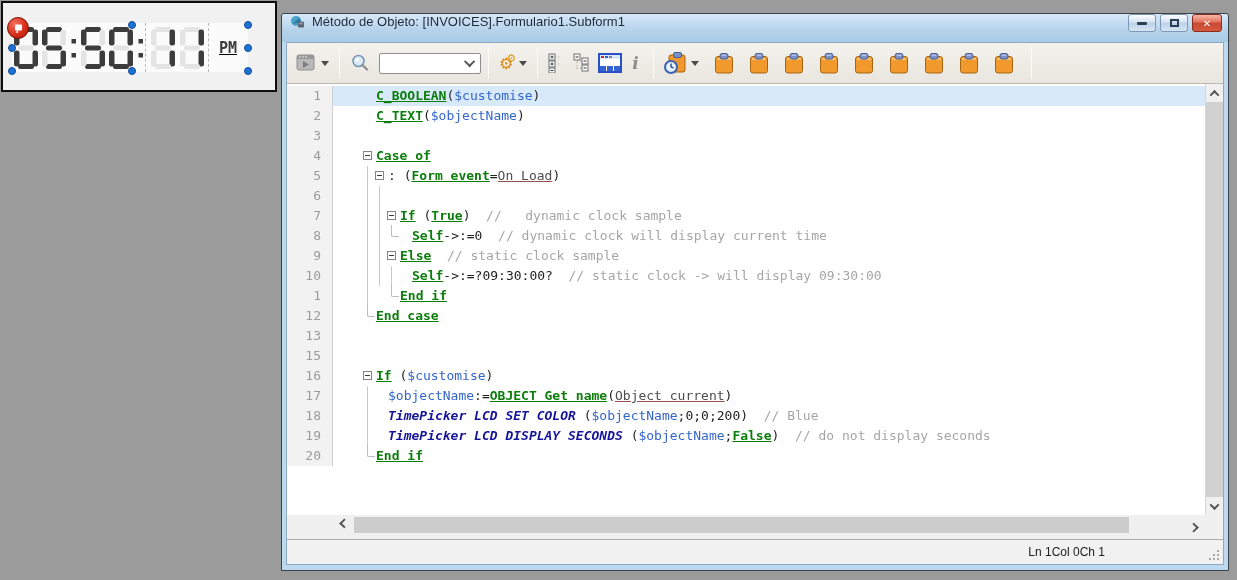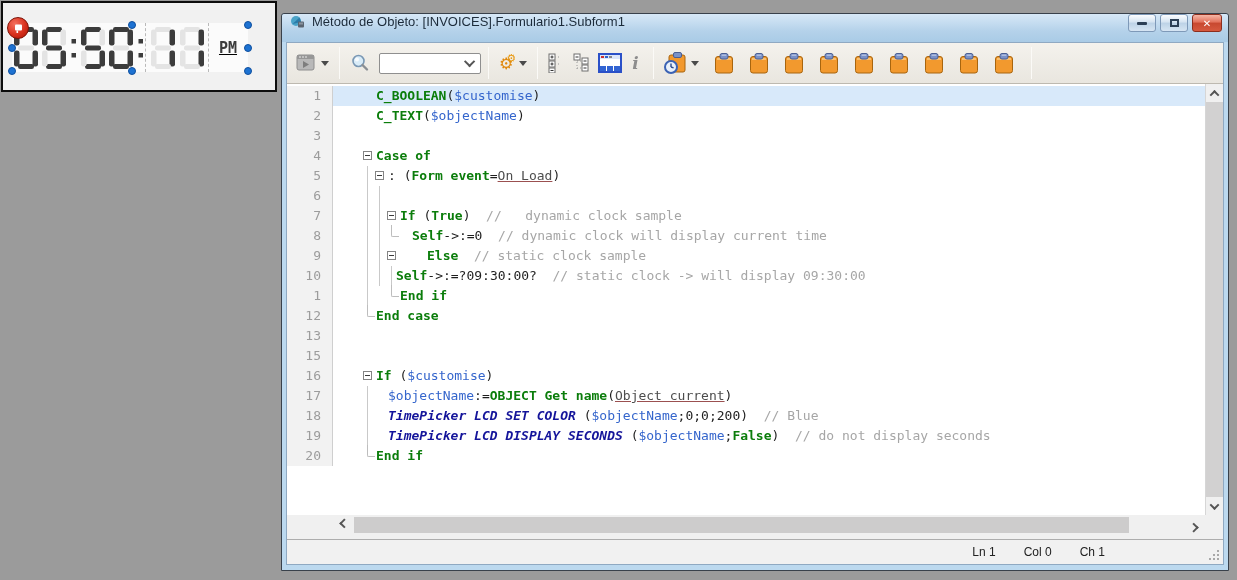--- a/index.html
+++ b/index.html
@@ -63,21 +63,21 @@
   .ln { width:46px; flex:none; background:#f2f2f2; color:#9c9c9c; text-align:right;
     padding-right:11px; border-right:1px solid #cfcfcf; }
   .lcnt { flex:1; position:relative; }
   .lcnt.hl { background:#d8e9fa; }
   .ltext { display:inline-block; }
   .guide { position:absolute; top:0; bottom:0; width:0; border-left:1px solid #c9c9c9; }
   .corner { position:absolute; top:-1px; height:12px; width:8px;
     border-left:1px solid #bdbdbd; border-bottom:1px solid #bdbdbd; border-bottom-left-radius:2px; }
   .fbox { position:absolute; top:5px; width:9px; height:9px; background:#fff; border:1px solid #848484; }
   .fbox::after { content:""; position:absolute; left:1px; right:1px; top:3px; height:1px; background:#3a3a3a; }
-  .t-kw { color:#0b7d0b; font-weight:bold; }
+  .t-kw { color:#0b7d0b; font-weight:bold;text-decoration:underline; }
   .t-var { color:#3465cc; }
   .t-plugin { color:#14149a; font-weight:bold; font-style:italic; }
   .t-const { color:#4d4d4d; text-decoration:underline; text-decoration-color:#9b5050; }
   .t-cm { color:#a6a6a6; }
   .t-tx { color:#1e1e1e; }
 
   
   .vscroll { width:18px; flex:none; background:#f0f0f0; border-left:1px solid #d6d6d6;
     display:flex; flex-direction:column; }
   .varrow { height:18px; flex:none; display:flex; align-items:center; justify-content:center; }
@@ -93,21 +93,21 @@
   .hscroll { height:20px; flex:none; background:#f0f0f0; display:flex; align-items:center; }
   .h-gutterblank { width:47px; flex:none; height:100%; }
   .harrow { width:18px; height:18px; flex:none; display:flex; align-items:center; justify-content:center; }
   .htrack { flex:1; height:16px; position:relative; }
   .hthumb { position:absolute; left:2px; top:0; height:16px; width:93%; background:#cdcccc; }
   .h-end { width:20px; flex:none; height:100%; }
 
   
   .statgap { height:4px; background:#f0f0f0; flex:none; }
   .statusbar { height:25px; flex:none; background:#f1f1f1; border-top:1px solid #adadad;
-    display:flex; align-items:center; justify-content:flex-end; gap:28px;
+    display:flex; align-items:center; justify-content:flex-end; 
     padding-right:118px; font-size:12px; color:#222; position:relative; }
   .grip { position:absolute; right:3px; bottom:3px; }
 </style>
 </head>
 <body>
 
 <div class="clock-panel">
   <div class="lcd">
     <div class="lcd-sec hhmm" id="lcd-hhmm">
         <svg width="26" height="44" viewBox="0 0 26 44">
@@ -409,24 +409,24 @@
      <span class="ln">6</span>
      <span class="lcnt"><span class="guide" style="left:34px"></span><span class="guide" style="left:46px"></span><span class="ltext" style="margin-left:55px"></span></span></div>
           <div class="cl">
      <span class="ln">7</span>
      <span class="lcnt"><span class="guide" style="left:34px"></span><span class="guide" style="left:46px"></span><span class="fbox" style="left:54px"></span><span class="ltext" style="margin-left:67px"><span class="t-kw">If</span><span class="t-tx"> (</span><span class="t-kw">True</span><span class="t-tx">)</span><span class="t-cm">  //   dynamic clock sample</span></span></span></div>
           <div class="cl">
      <span class="ln">8</span>
      <span class="lcnt"><span class="guide" style="left:34px"></span><span class="guide" style="left:46px"></span><span class="corner" style="left:58px"></span><span class="ltext" style="margin-left:79px"><span class="t-kw">Self</span><span class="t-tx">-&gt;:=0</span><span class="t-cm">  // dynamic clock will display current time</span></span></span></div>
           <div class="cl">
      <span class="ln">9</span>
-     <span class="lcnt"><span class="guide" style="left:34px"></span><span class="guide" style="left:46px"></span><span class="fbox" style="left:54px"></span><span class="ltext" style="margin-left:94px"><span class="t-kw">Else</span><span class="t-cm">  // static clock sample</span></span></span></div>
+     <span class="lcnt"><span class="guide" style="left:34px"></span><span class="guide" style="left:46px"></span><span class="fbox" style="left:54px"></span><span class="ltext" style="margin-left:67px"><span class="t-kw">Else</span><span class="t-cm">  // static clock sample</span></span></span></div>
           <div class="cl">
      <span class="ln">10</span>
-     <span class="lcnt"><span class="guide" style="left:34px"></span><span class="guide" style="left:46px"></span><span class="guide" style="left:58px"></span><span class="ltext" style="margin-left:63px"><span class="t-kw">Self</span><span class="t-tx">-&gt;:=?09:30:00?</span><span class="t-cm">  // static clock -&gt; will display 09:30:00</span></span></span></div>
+     <span class="lcnt"><span class="guide" style="left:34px"></span><span class="guide" style="left:46px"></span><span class="guide" style="left:58px"></span><span class="ltext" style="margin-left:79px"><span class="t-kw">Self</span><span class="t-tx">-&gt;:=?09:30:00?</span><span class="t-cm">  // static clock -&gt; will display 09:30:00</span></span></span></div>
           <div class="cl">
      <span class="ln">1</span>
      <span class="lcnt"><span class="guide" style="left:34px"></span><span class="corner" style="left:58px"></span><span class="ltext" style="margin-left:67px"><span class="t-kw">End if</span></span></span></div>
           <div class="cl">
      <span class="ln">12</span>
      <span class="lcnt"><span class="corner" style="left:34px"></span><span class="ltext" style="margin-left:43px"><span class="t-kw">End case</span></span></span></div>
           <div class="cl">
      <span class="ln">13</span>
      <span class="lcnt"><span class="ltext" style="margin-left:43px"></span></span></div>
           <div class="cl">

